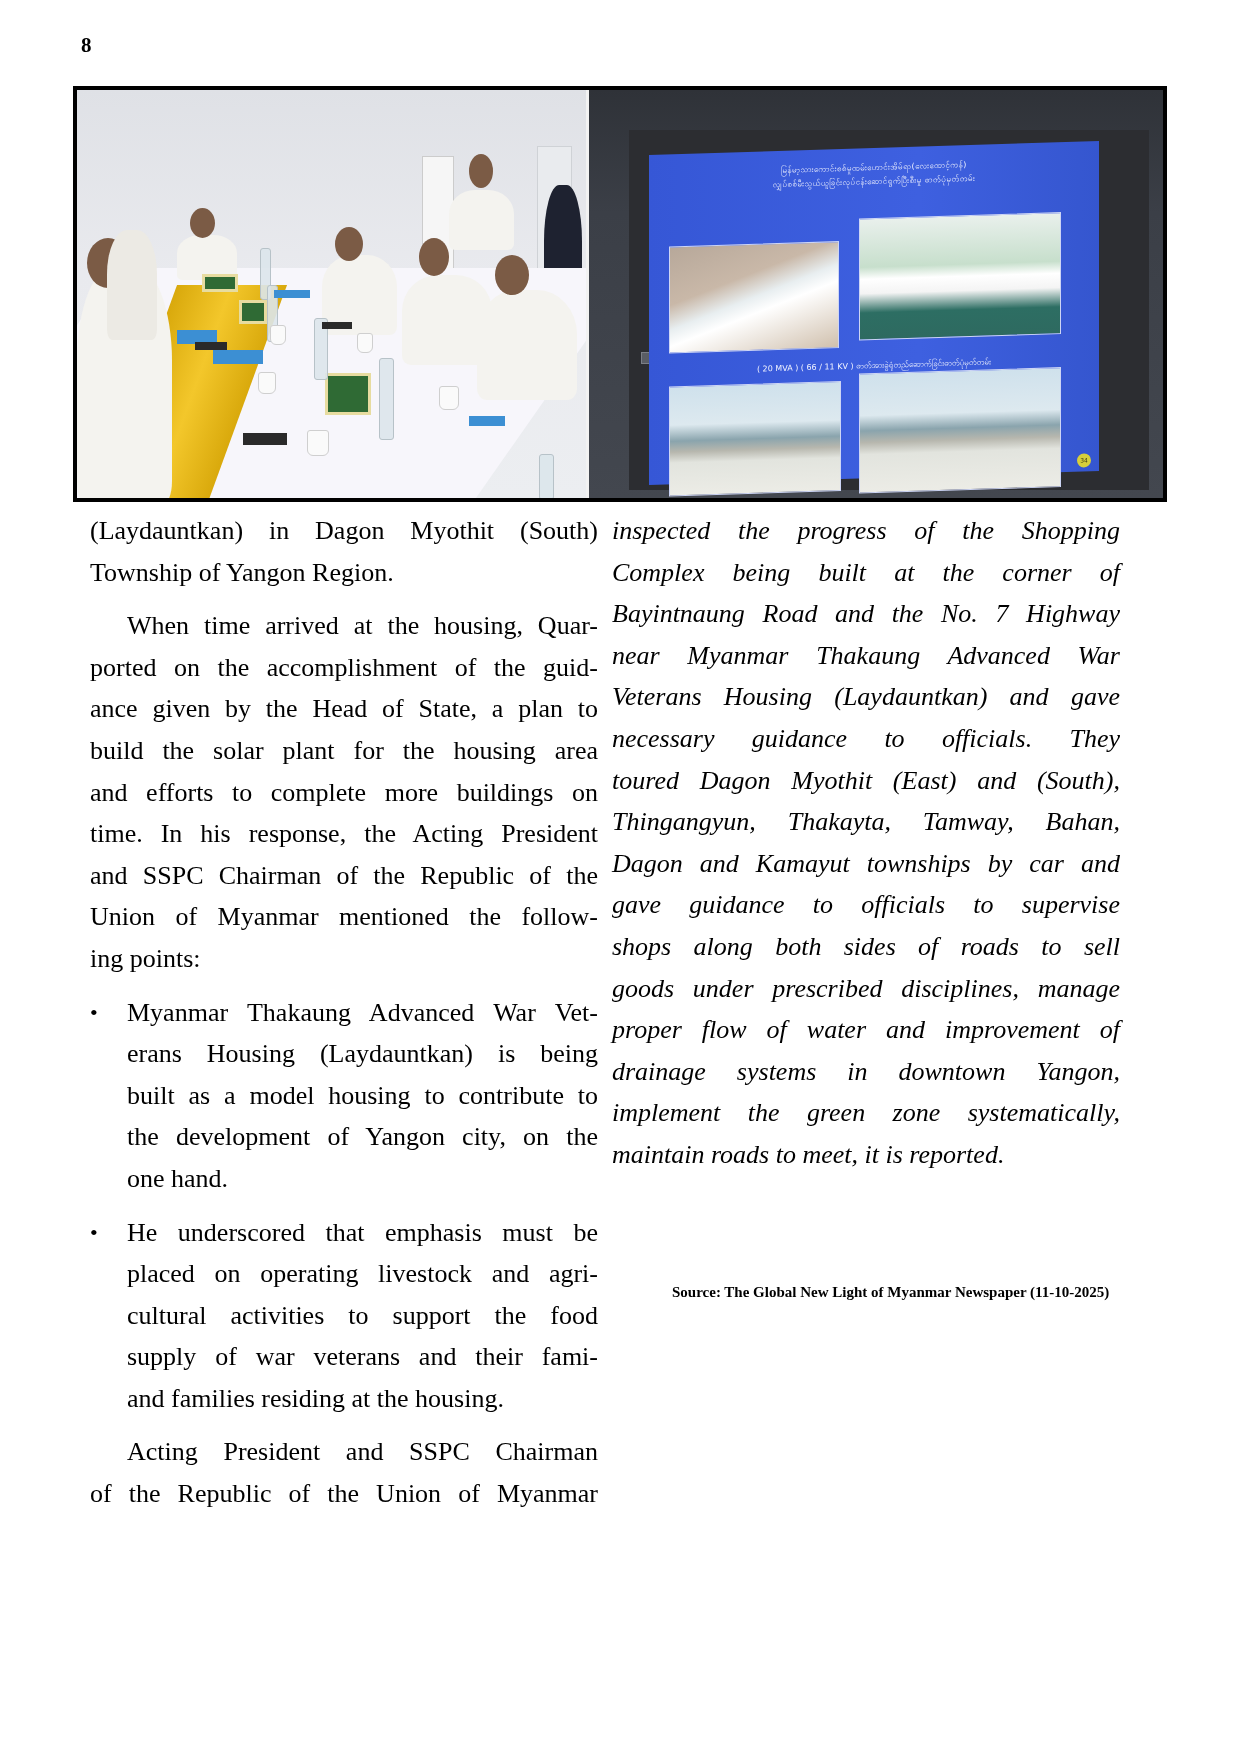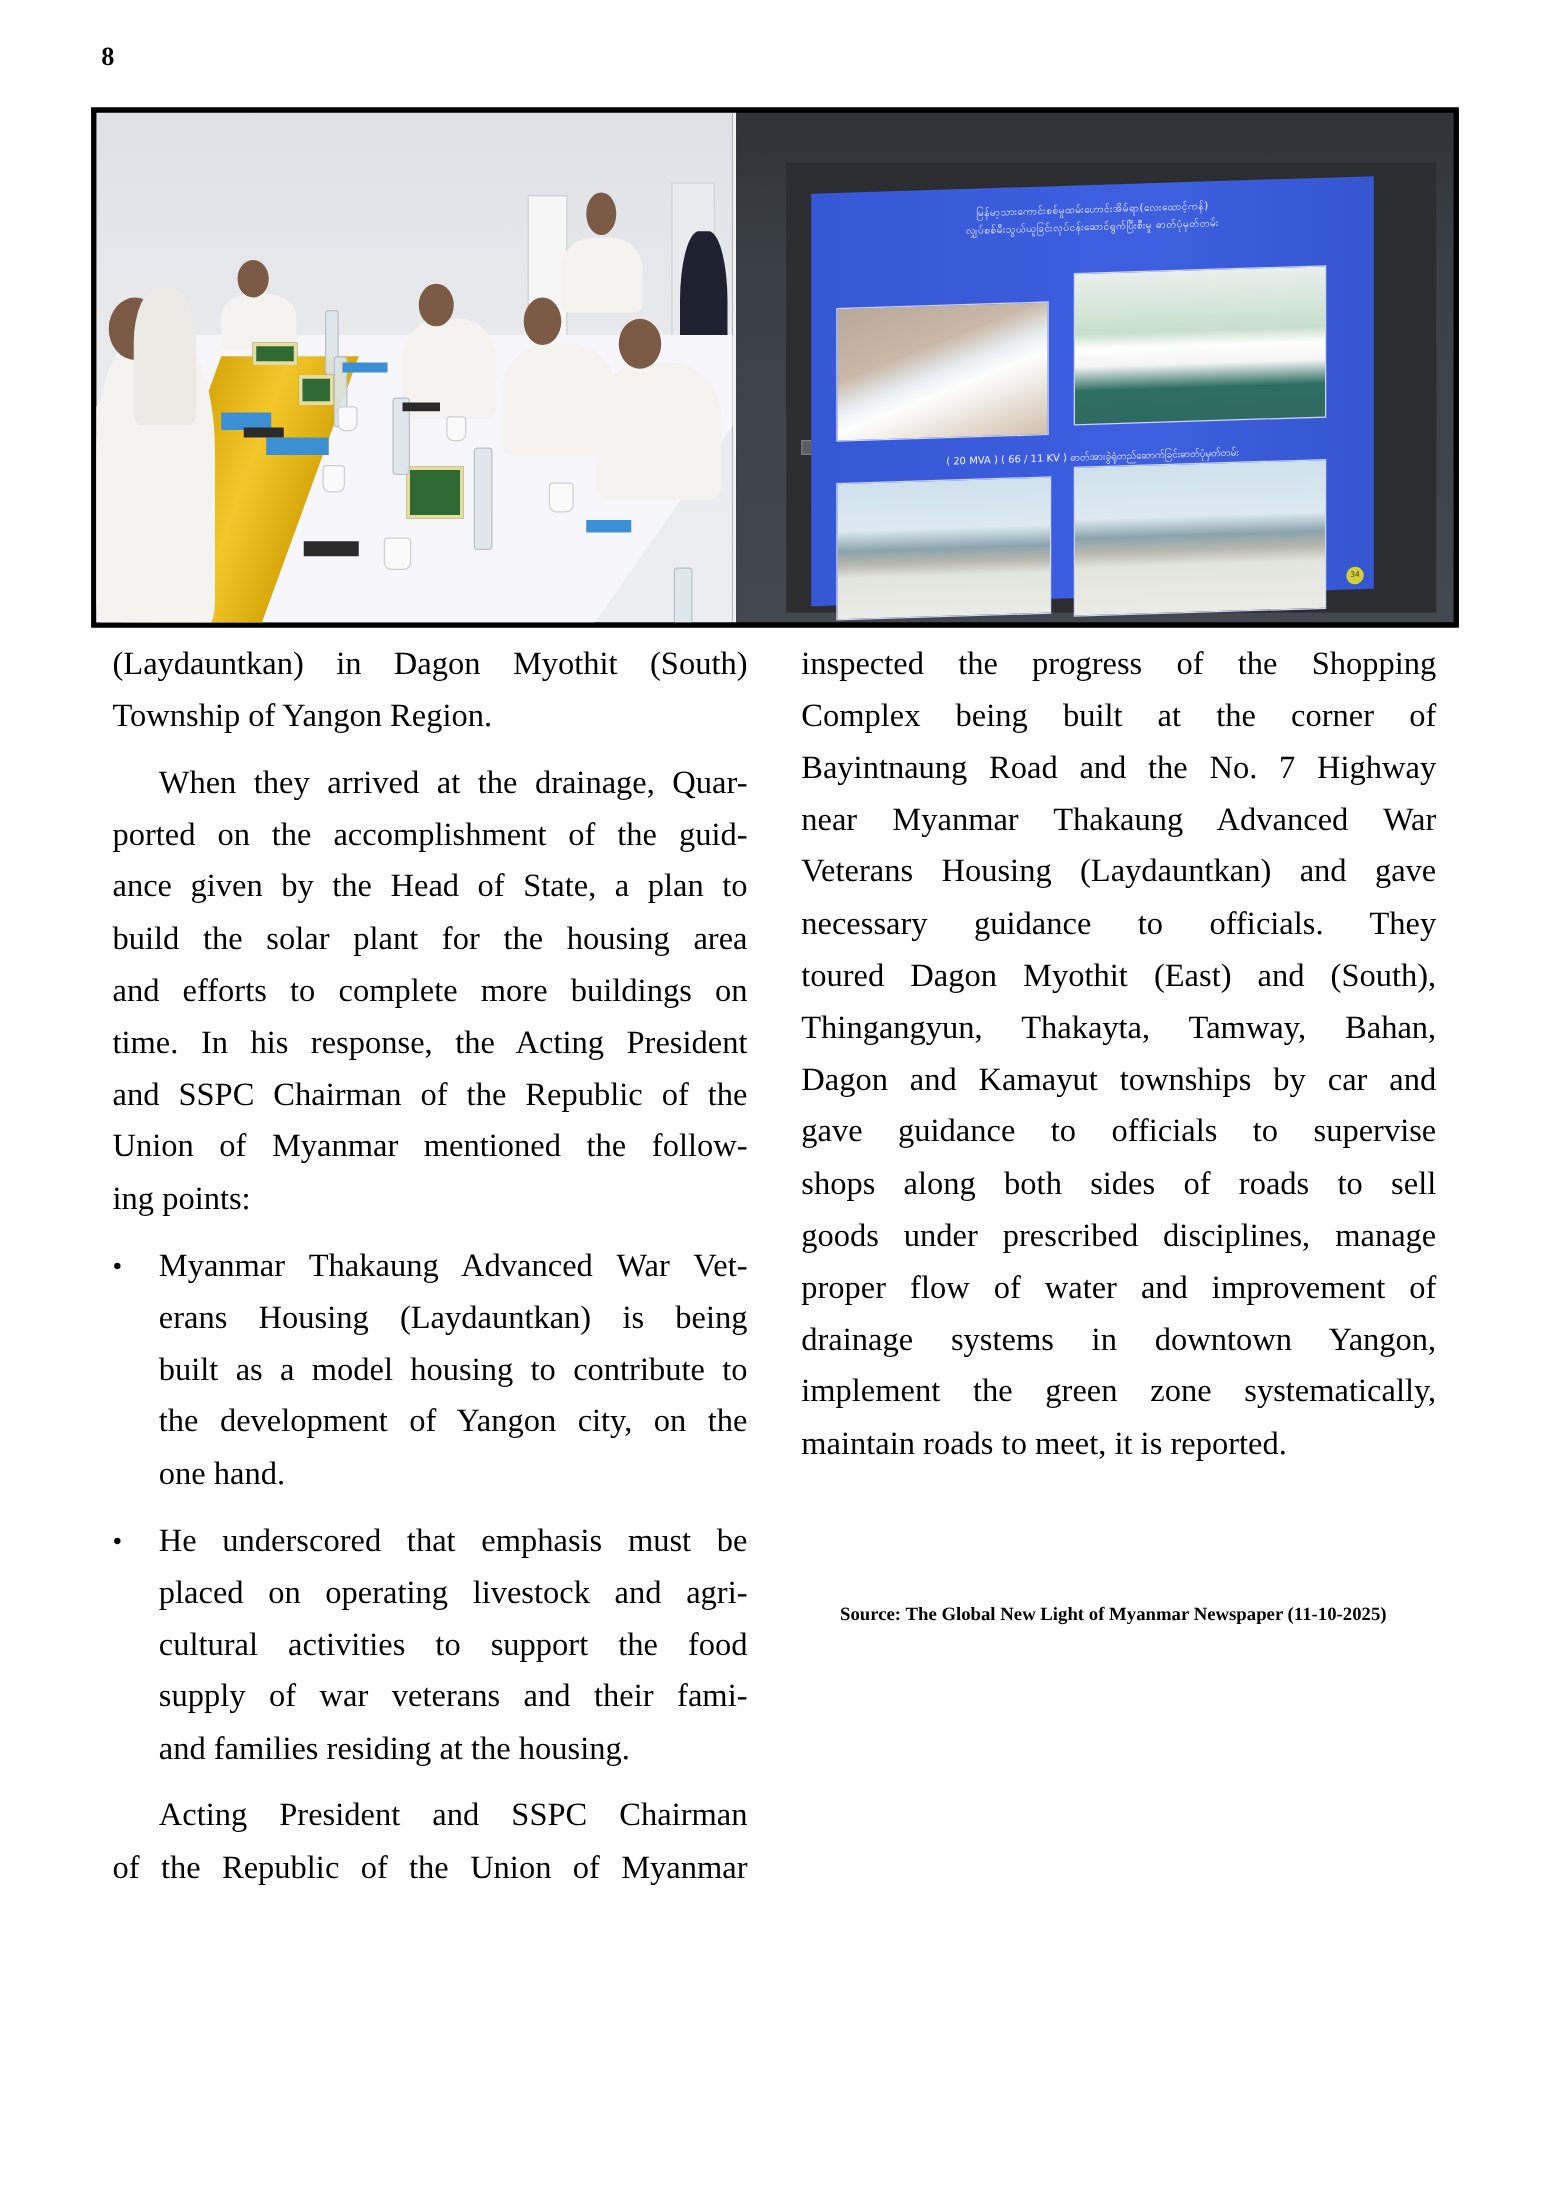--- a/index.html
+++ b/index.html
@@ -49,21 +49,21 @@
   .slide-badge { position:absolute; right:8px; bottom:4px; width:14px; height:14px; border-radius:50%;
                  background:#d7cf3a; color:#3a3a10; font-size:6px; text-align:center; line-height:14px;
                  font-family:"DejaVu Sans",sans-serif; }
   .mid-caption { position:absolute; left:0; right:0; top:212px; text-align:center; color:#f1f3ff; font-size:8px;
                  font-family:"DejaVu Sans",sans-serif; }
   .wall-switch { position:absolute; left:12px; top:222px; width:14px; height:10px; background:#5a5d64; border:1px solid #7b7e85; }
 
   
   .col { position:absolute; width:508px; font-size:26px; line-height:41.6px; }
   .col-left { left:90px; top:510px;font-family:Liberation Serif, serif; }
-  .col-right { left:641px; top:510px; }
+  .col-right { left:612px; top:510px;font-style:italic; }
   .line { display:block; text-align:justify; text-align-last:justify; white-space:nowrap; height:41.6px; }
   .line.last { text-align-last:left; }
   .line.indent { padding-left:37px; }
   .para-gap { height:12px; }
   .bullet-item { position:relative; padding-left:37px; }
   .bullet-dot { position:absolute; left:0px; top:0; font-size:22px; }
   .source { position:absolute; left:672px; top:1284px; font-size:15px; font-weight:bold; white-space:nowrap; }
 </style>
 </head>
 <body>
@@ -131,21 +131,21 @@
   </div>
 </div>
 
 <div class="col col-left">
   <div>
     <span class="line">(Laydauntkan) in Dagon Myothit (South)</span>
     <span class="line last">Township of Yangon Region.</span>
   </div>
   <div class="para-gap"></div>
   <div>
-    <span class="line indent">When they arrived at the drainage, Quar-</span>
+    <span class="line indent">When time arrived at the housing, Quar-</span>
     <span class="line">ported on the accomplishment of the guid-</span>
     <span class="line">ance given by the Head of State, a plan to</span>
     <span class="line">build the solar plant for the housing area</span>
     <span class="line">and efforts to complete more buildings on</span>
     <span class="line">time. In his response, the Acting President</span>
     <span class="line">and SSPC Chairman of the Republic of the</span>
     <span class="line">Union of Myanmar mentioned the follow-</span>
     <span class="line last">ing points:</span>
   </div>
   <div class="para-gap"></div>

